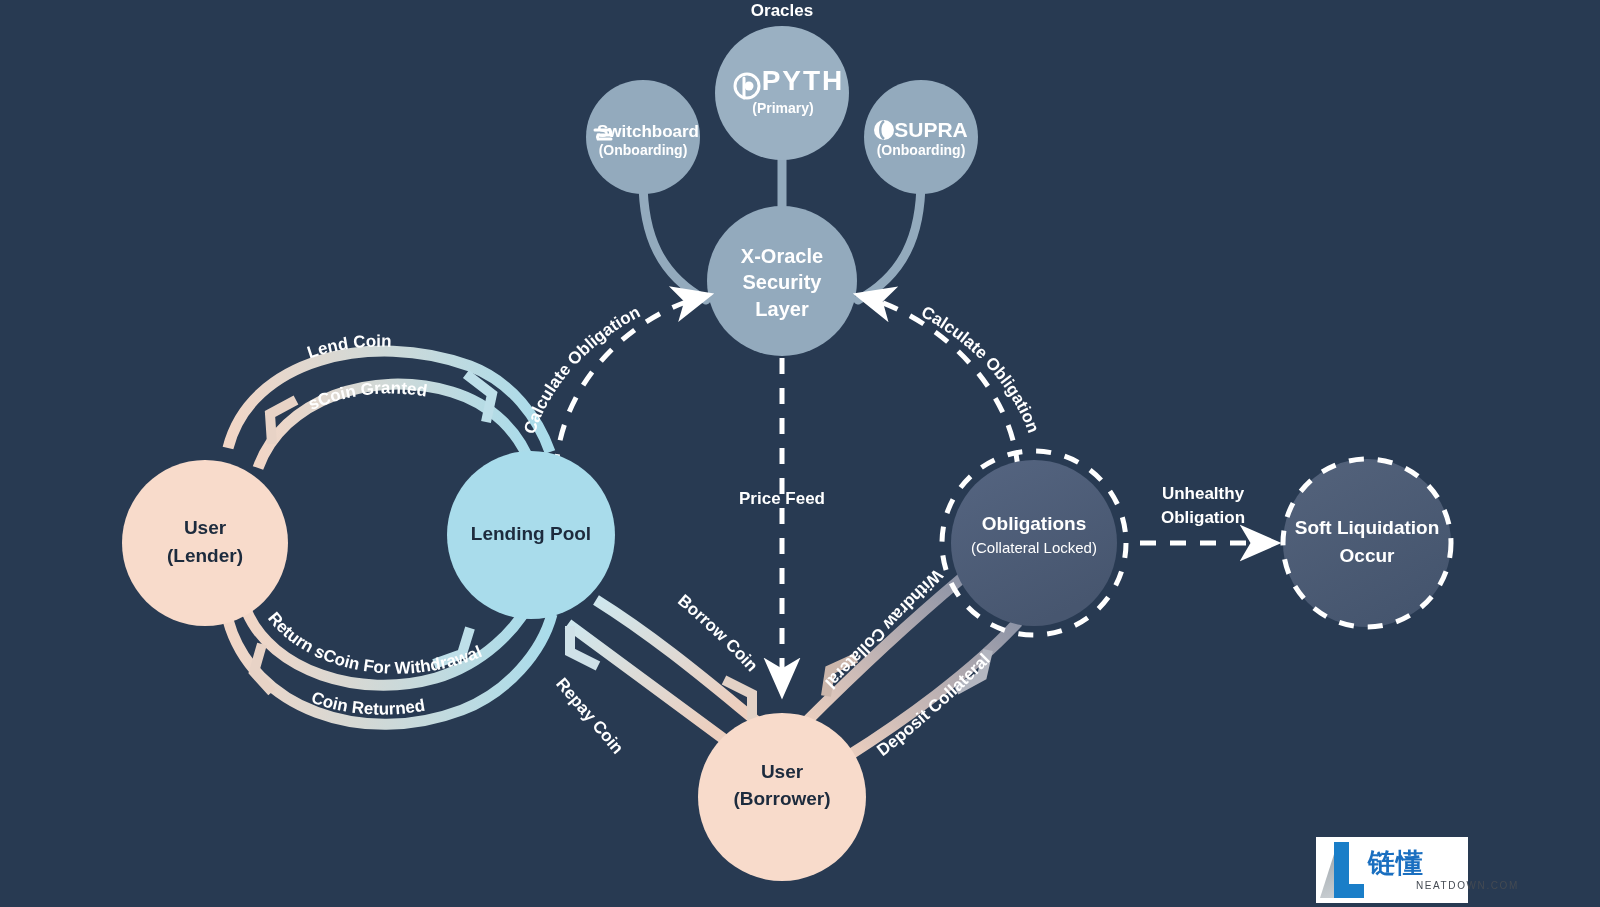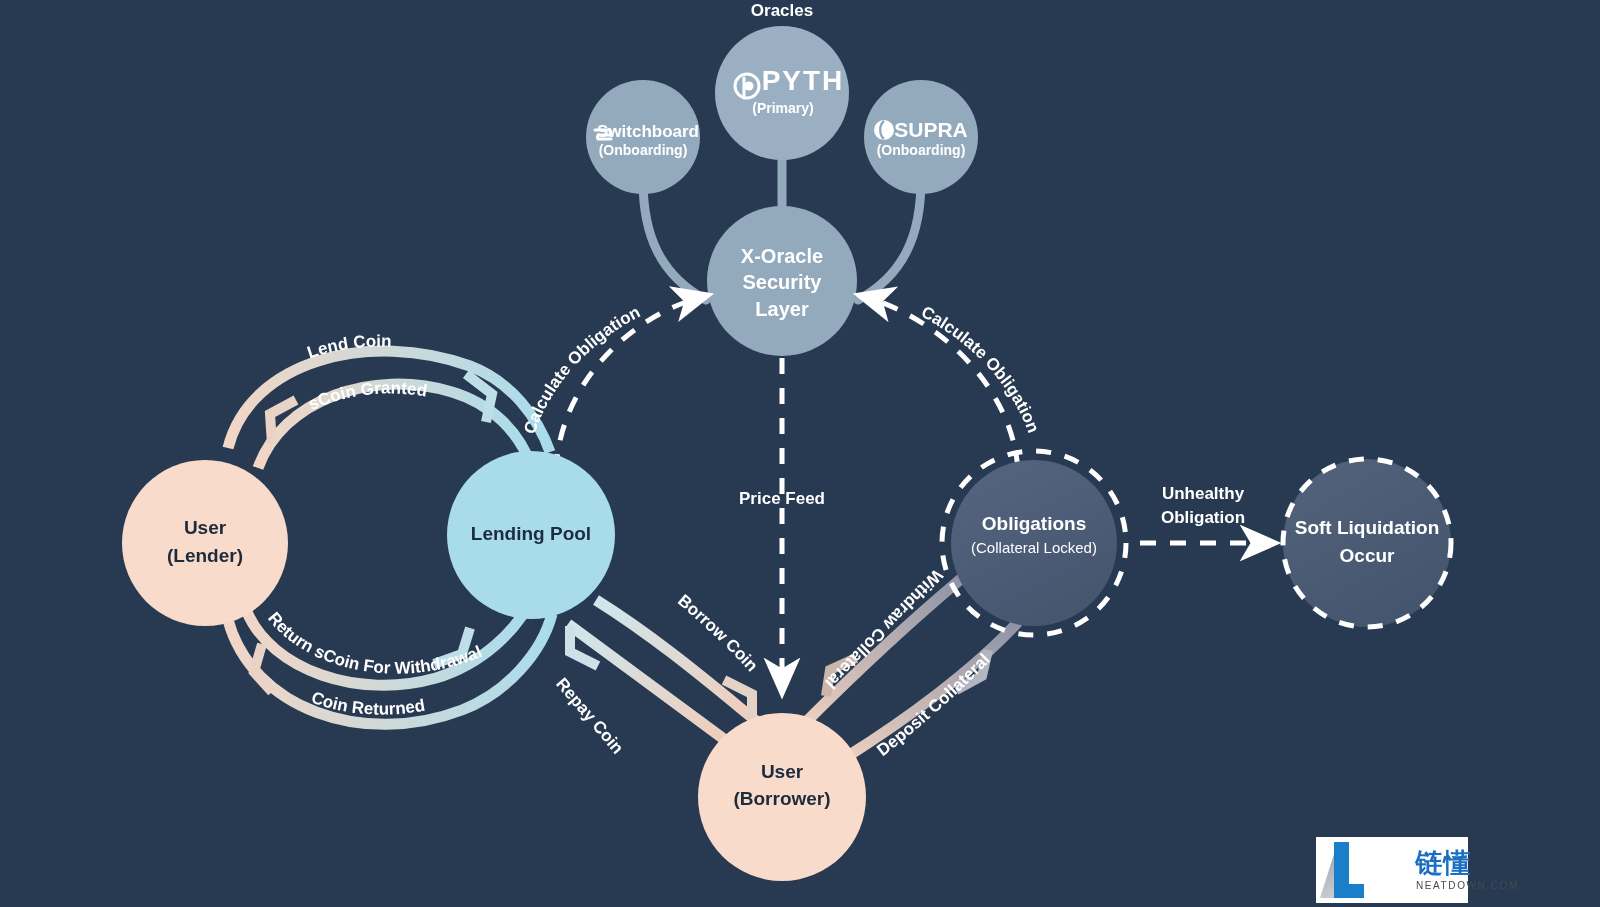--- a/index.html
+++ b/index.html
@@ -55,21 +55,21 @@
     position:absolute;left:14px;top:0;width:15px;height:56px;background:#1a7ec8;
   }
   #watermark .wm-l .foot{
     position:absolute;left:14px;bottom:0;width:30px;height:14px;background:#1a7ec8;
   }
   #watermark .wm-l .shadow{
     position:absolute;left:0px;top:6px;width:16px;height:50px;
     background:linear-gradient(160deg,#9aa2a8,#c9ced2);
     clip-path:polygon(100% 0,100% 100%,0 100%);
   }
-  #watermark .wm-right{display:flex;flex-direction:column;justify-content:center;align-items:center;}
+  #watermark .wm-right{display:flex;flex-direction:column;justify-content:center;}
   #watermark .wm-cn{
     font-family:"DejaVu Sans", sans-serif;
     font-size:27px;font-weight:bold;color:#1a6fc0;line-height:1.05;letter-spacing:1px;
   }
   #watermark .wm-en{
     font-family:"Liberation Sans", sans-serif;
     font-size:10px;color:#444a52;letter-spacing:1.6px;margin-top:2px;padding-left:48px;
   }
 </style>
 </head>

